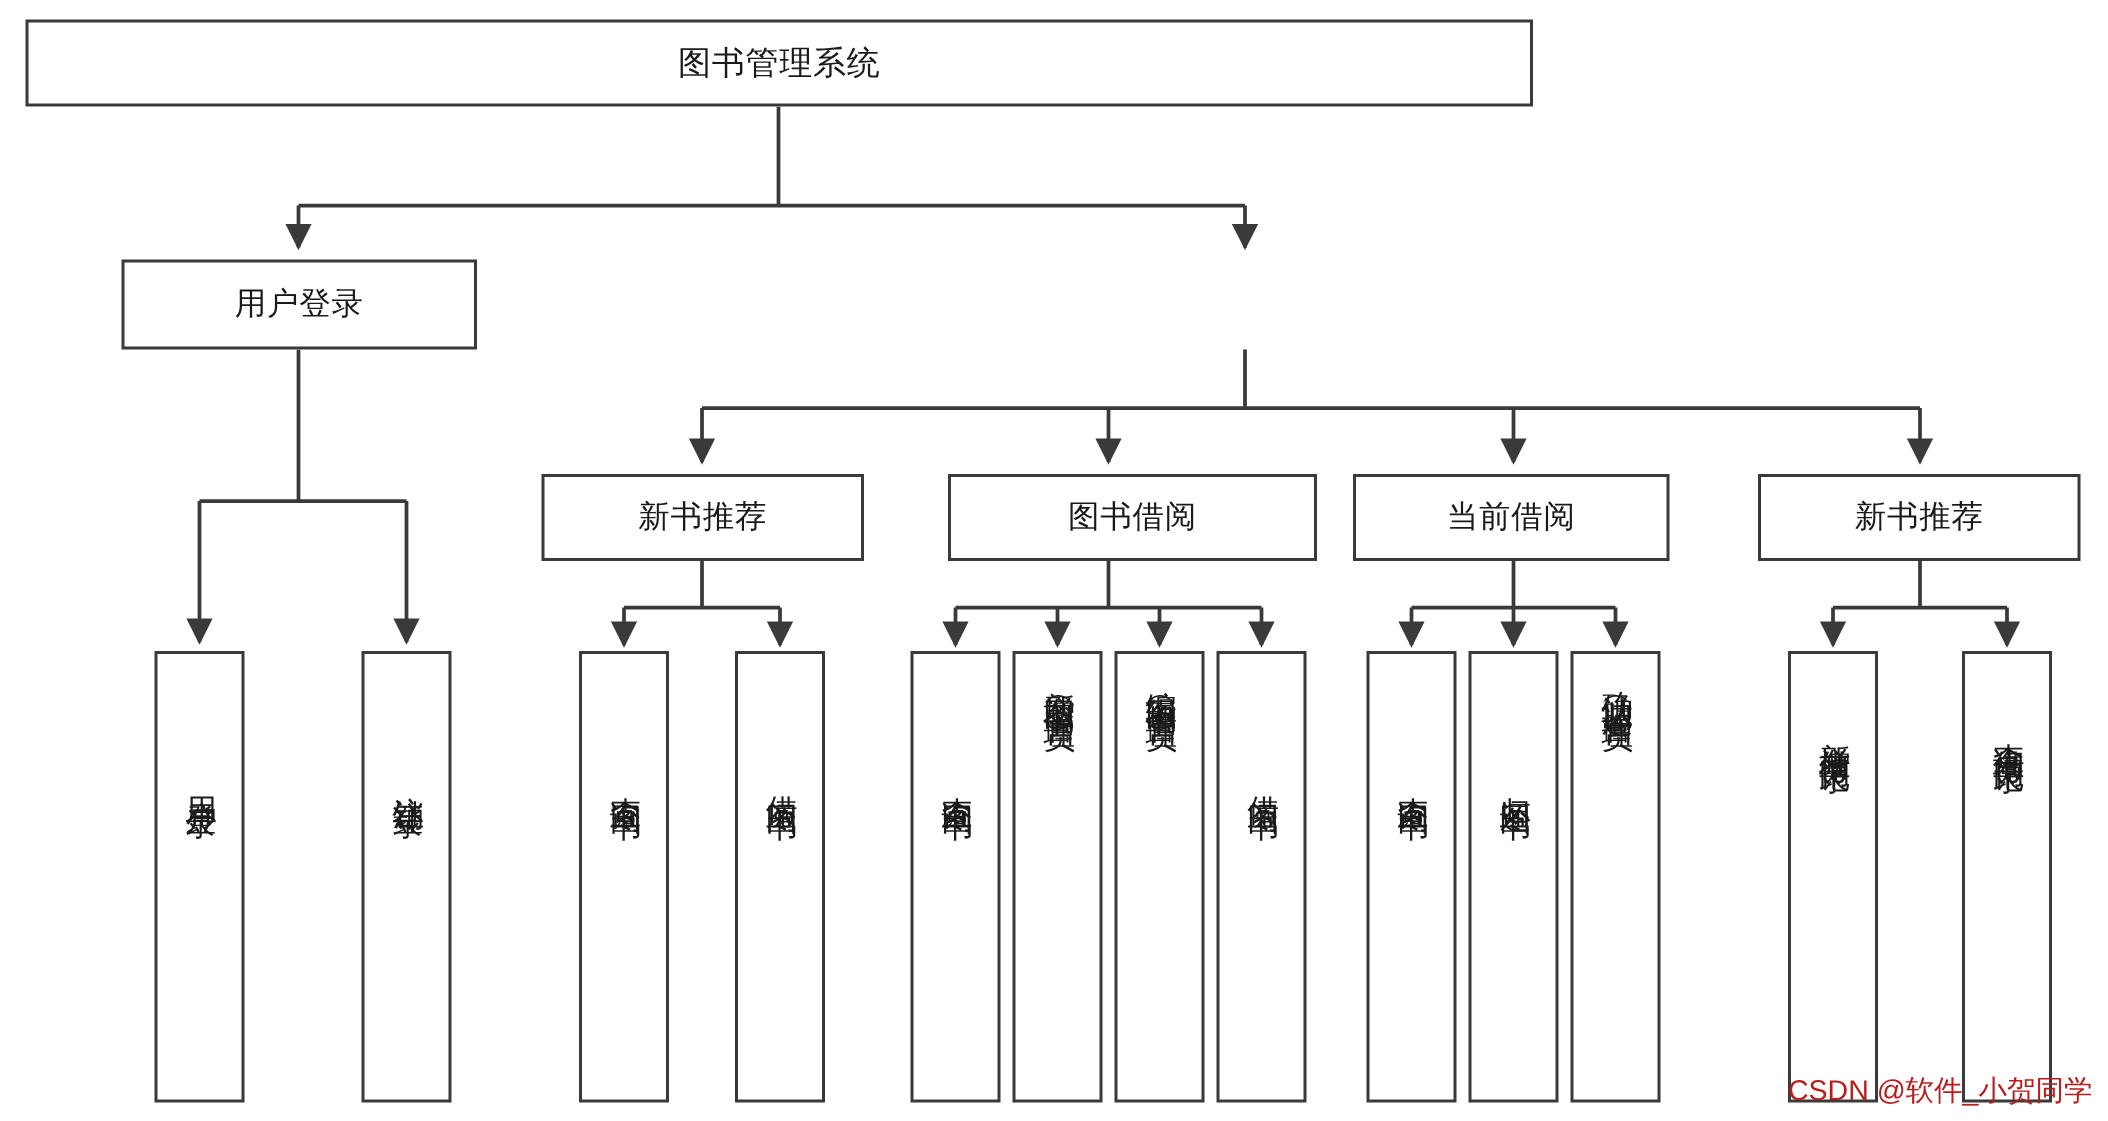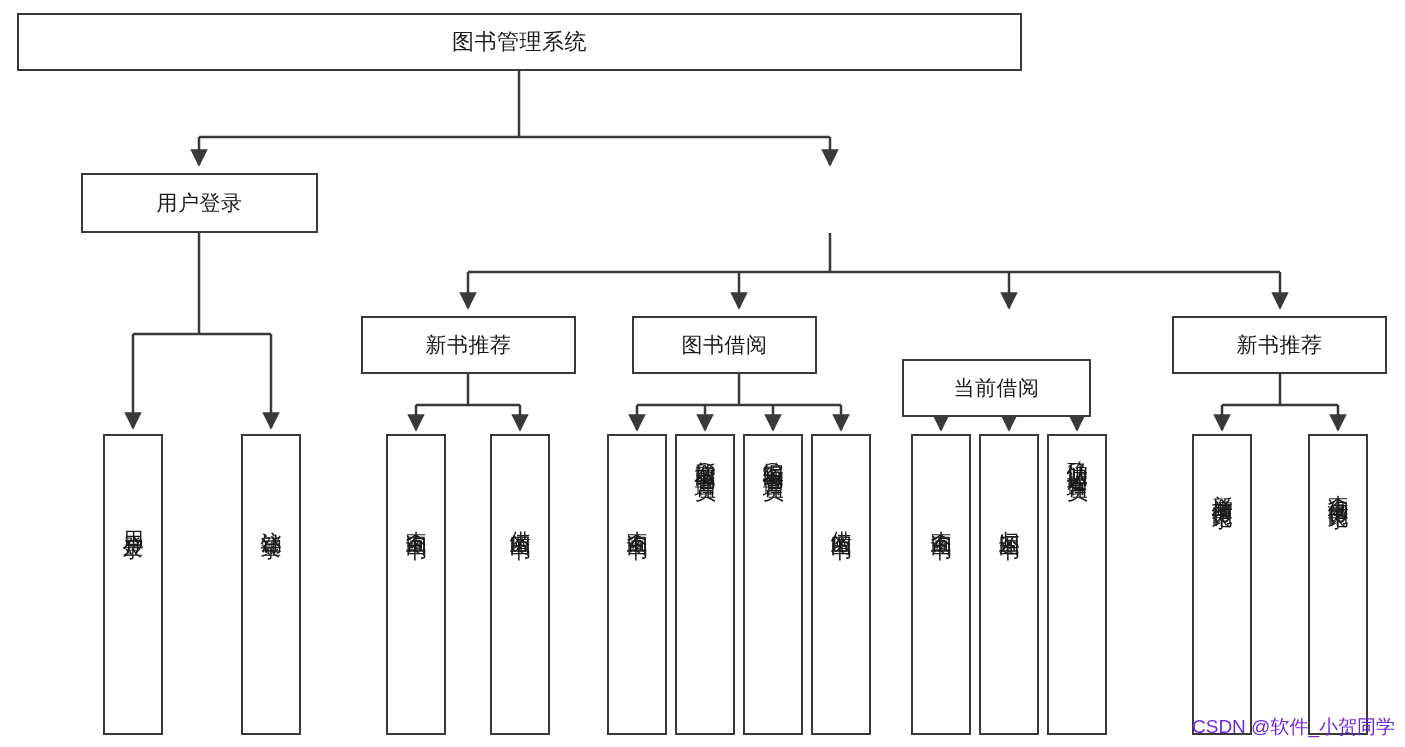--- a/index.html
+++ b/index.html
@@ -61,21 +61,21 @@
     writing-mode: vertical-rl;
     text-orientation: upright;
     font-size: 21px;
     line-height: 1.25;
     letter-spacing: 3px;
     white-space: nowrap;
   }
   .watermark {
     position: absolute;
     font-size: 19px;
-    color: #6d28d9;
+    color: #b91c1c;
     white-space: nowrap;
     z-index: 5;
     font-family: "Liberation Sans", "DejaVu Sans", sans-serif;
   }
 </style>
 </head>
 <body>
 
 <div id="canvas">
 
@@ -133,24 +133,24 @@
     <span class="label">图书管理系统</span>
   </div>
 
   <div class="node h" style="left:81px; top:173px; width:237px; height:60px;">
     <span class="label">用户登录</span>
   </div>
 
   <div class="node h" style="left:361px; top:316px; width:215px; height:58px;">
     <span class="label">新书推荐</span>
   </div>
-  <div class="node h" style="left:632px; top:316px; width:185px; height:58px;">
+  <div class="node h" style="left:632px; top:316px; width:246px; height:58px;">
     <span class="label">图书借阅</span>
   </div>
-  <div class="node h" style="left:902px; top:316px; width:189px; height:58px;margin-top:43px;">
+  <div class="node h" style="left:902px; top:316px; width:211px; height:58px;">
     <span class="label">当前借阅</span>
   </div>
   <div class="node h" style="left:1172px; top:316px; width:215px; height:58px;">
     <span class="label">新书推荐</span>
   </div>
 
   <div class="node v" style="left:103px; top:434px; width:60px; height:301px; padding-top:78px;">
     <span class="label">用户登录</span>
   </div>
   <div class="node v" style="left:241px; top:434px; width:60px; height:301px; padding-top:78px;">

